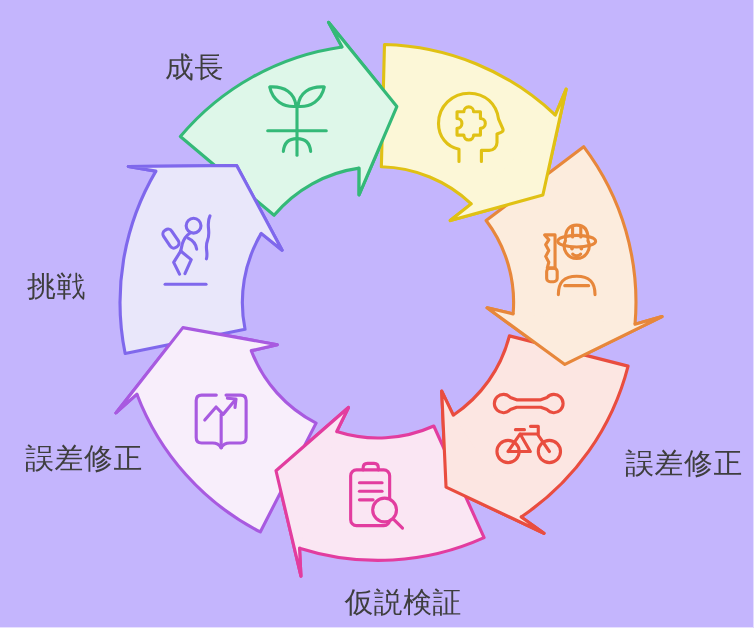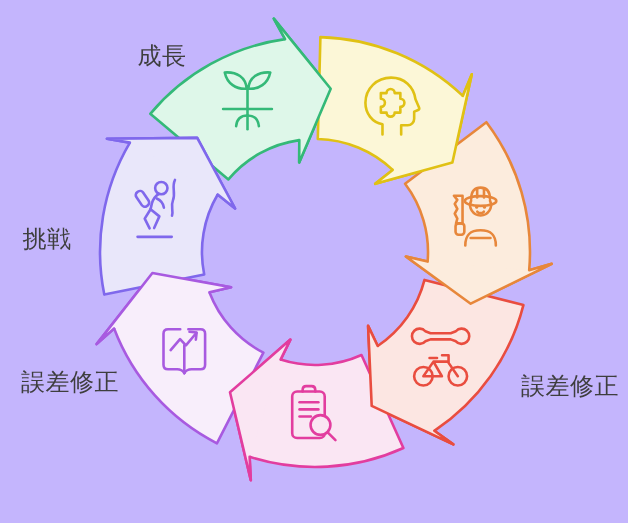--- a/index.html
+++ b/index.html
@@ -111,15 +111,16 @@
           <path d="M20.6 22.6 L17 28.4 L20 34.4"></path>
           <rect x="-2.5" y="-5.2" width="5" height="10.4" rx="2.2" transform="translate(15.6 16.2) rotate(-34)"></rect>
           <path d="M35.6 4.6 C33.4 9 36.2 12.6 34.4 17 C32.8 21 34.8 23.2 33.8 26.6"></path>
           <path d="M12.6 39.6 H33.6"></path>
         </g>
       </g>
     </svg>
 
   <div class="seg-label" style="left: 162px; top: 56px; color: rgb(62, 62, 62);">成長</div>
   <div class="seg-label" style="left: 570px; top: 386px; color: rgb(62, 62, 62);">誤差修正</div>
+  <div class="seg-label" style="left: 336px; top: 502px; color: rgb(62, 62, 62);">仮説検証</div>
   <div class="seg-label" style="left: 70px; top: 382px; color: rgb(62, 62, 62);">誤差修正</div>
   <div class="seg-label" style="left: 47px; top: 224px; color: rgb(62, 62, 62); margin-top: 15px;">挑戦</div>
 </div>
 
 </body></html>

